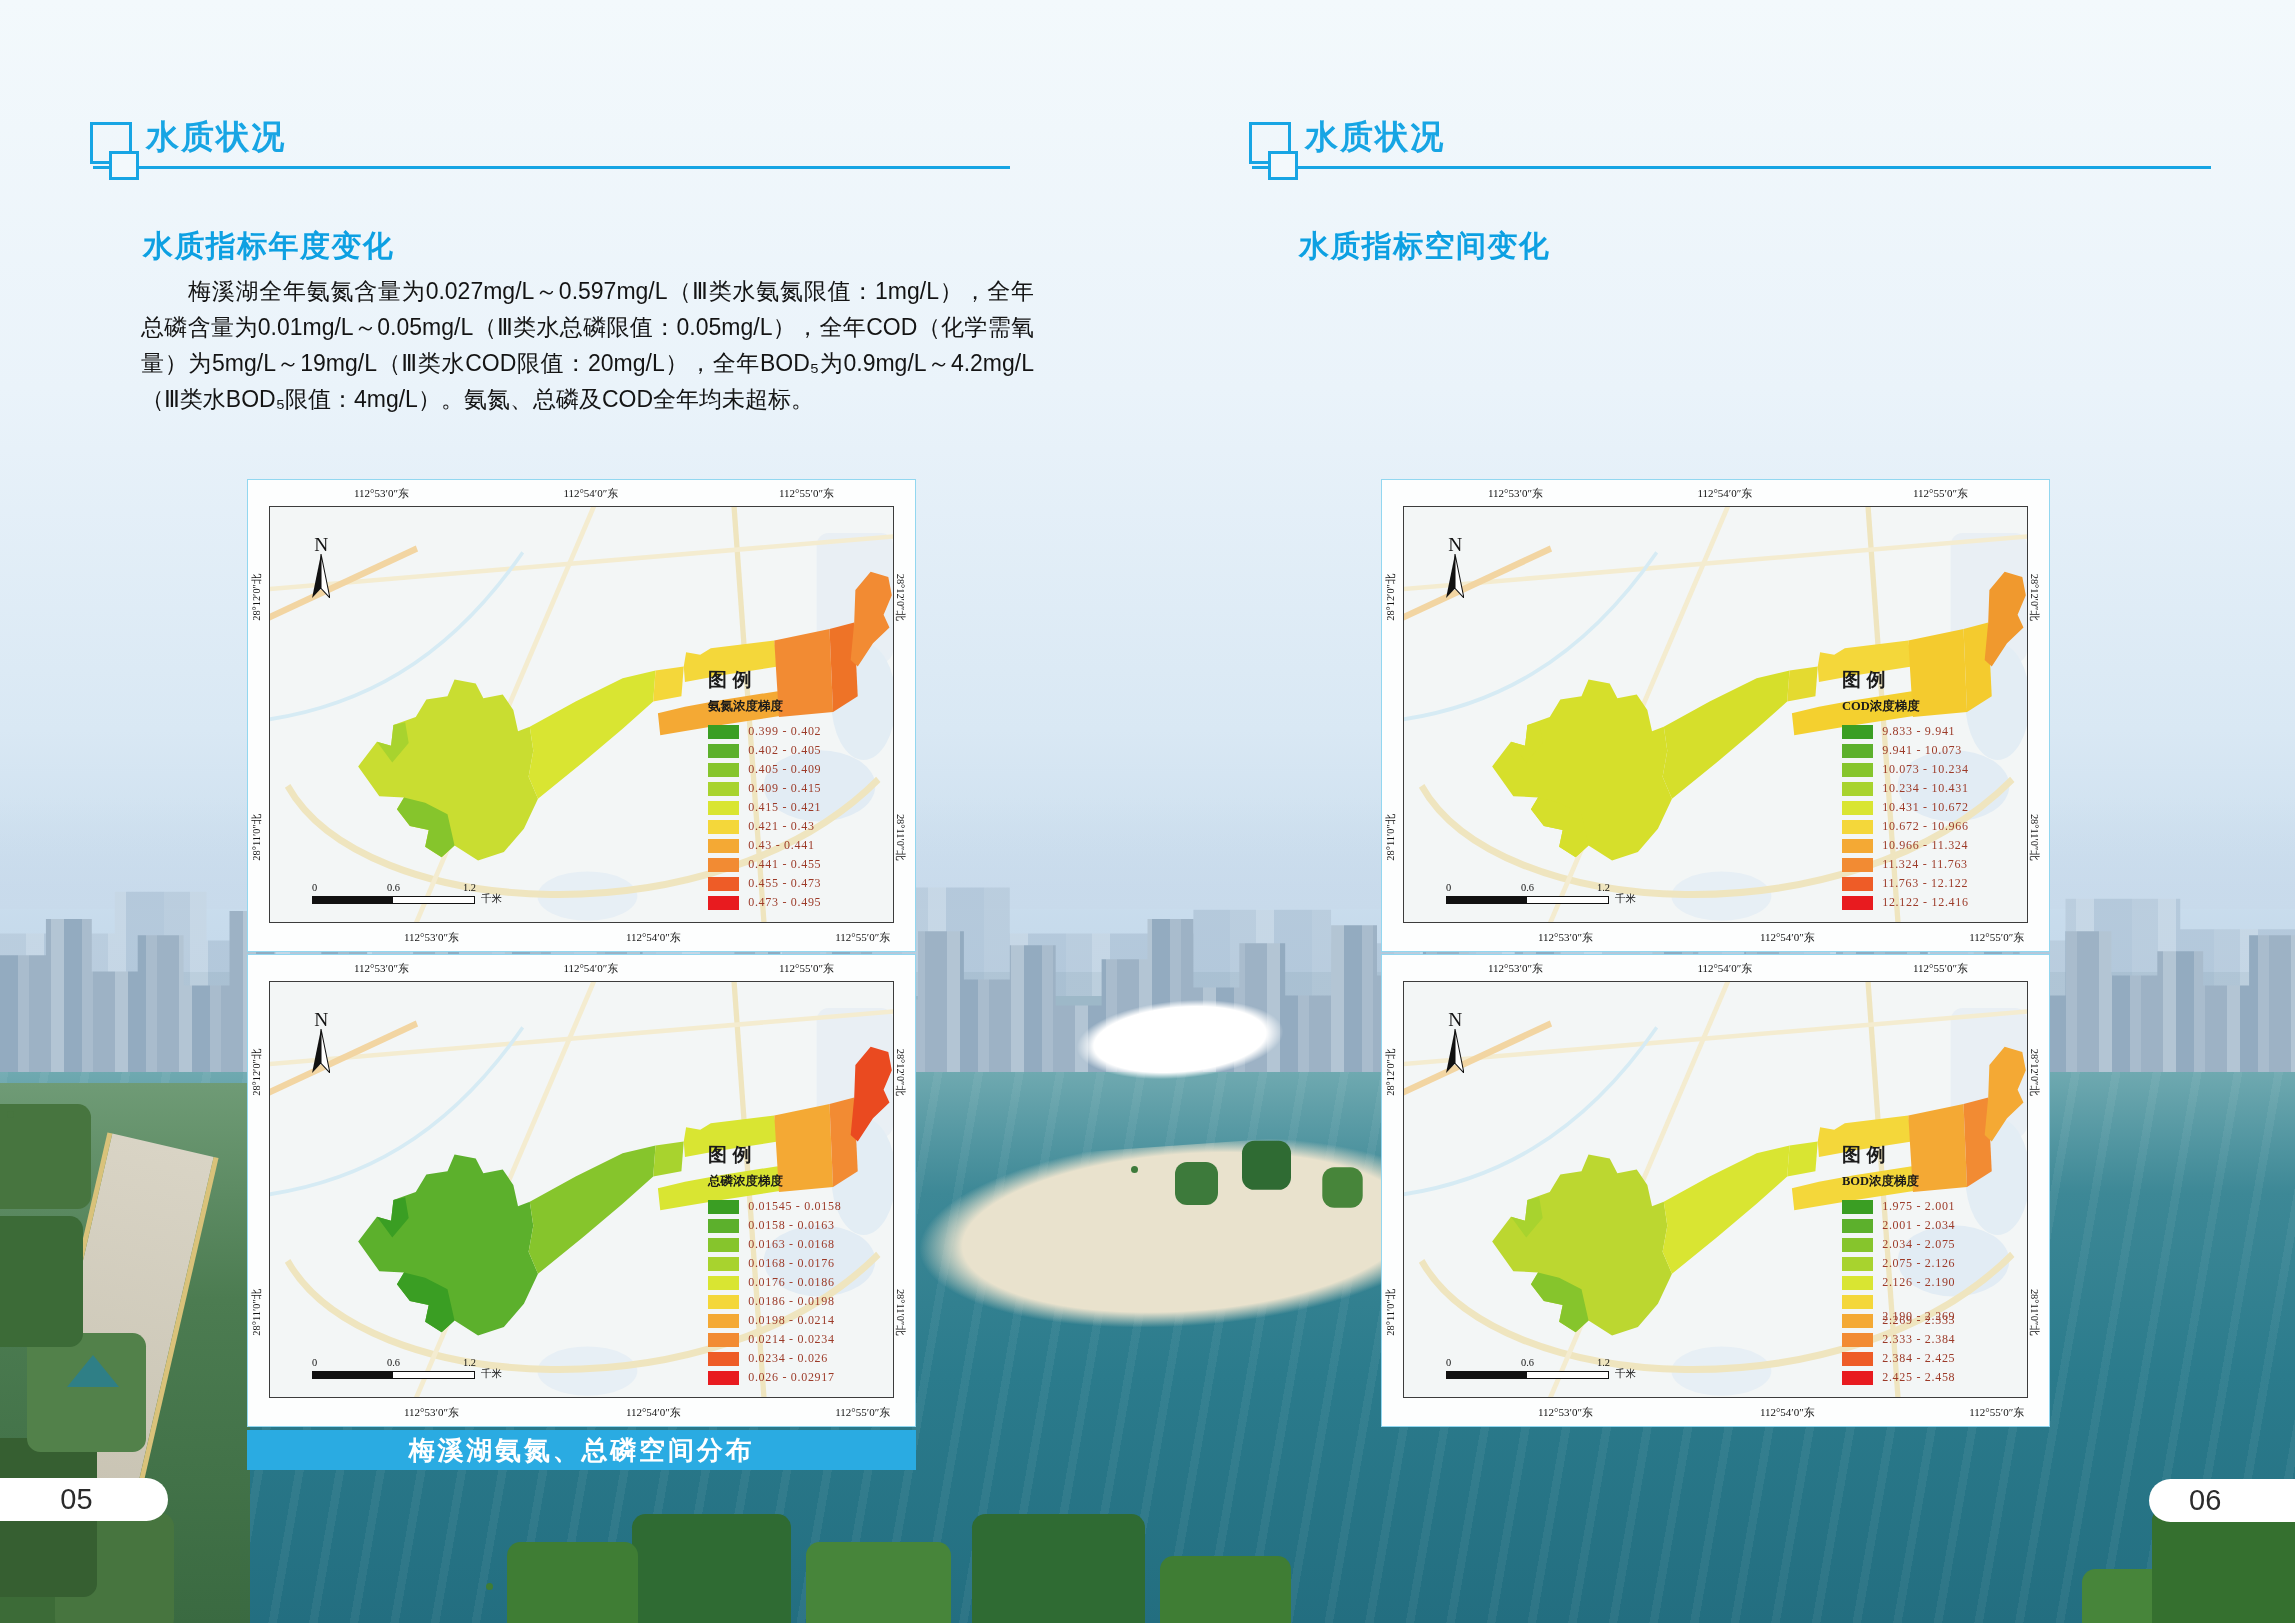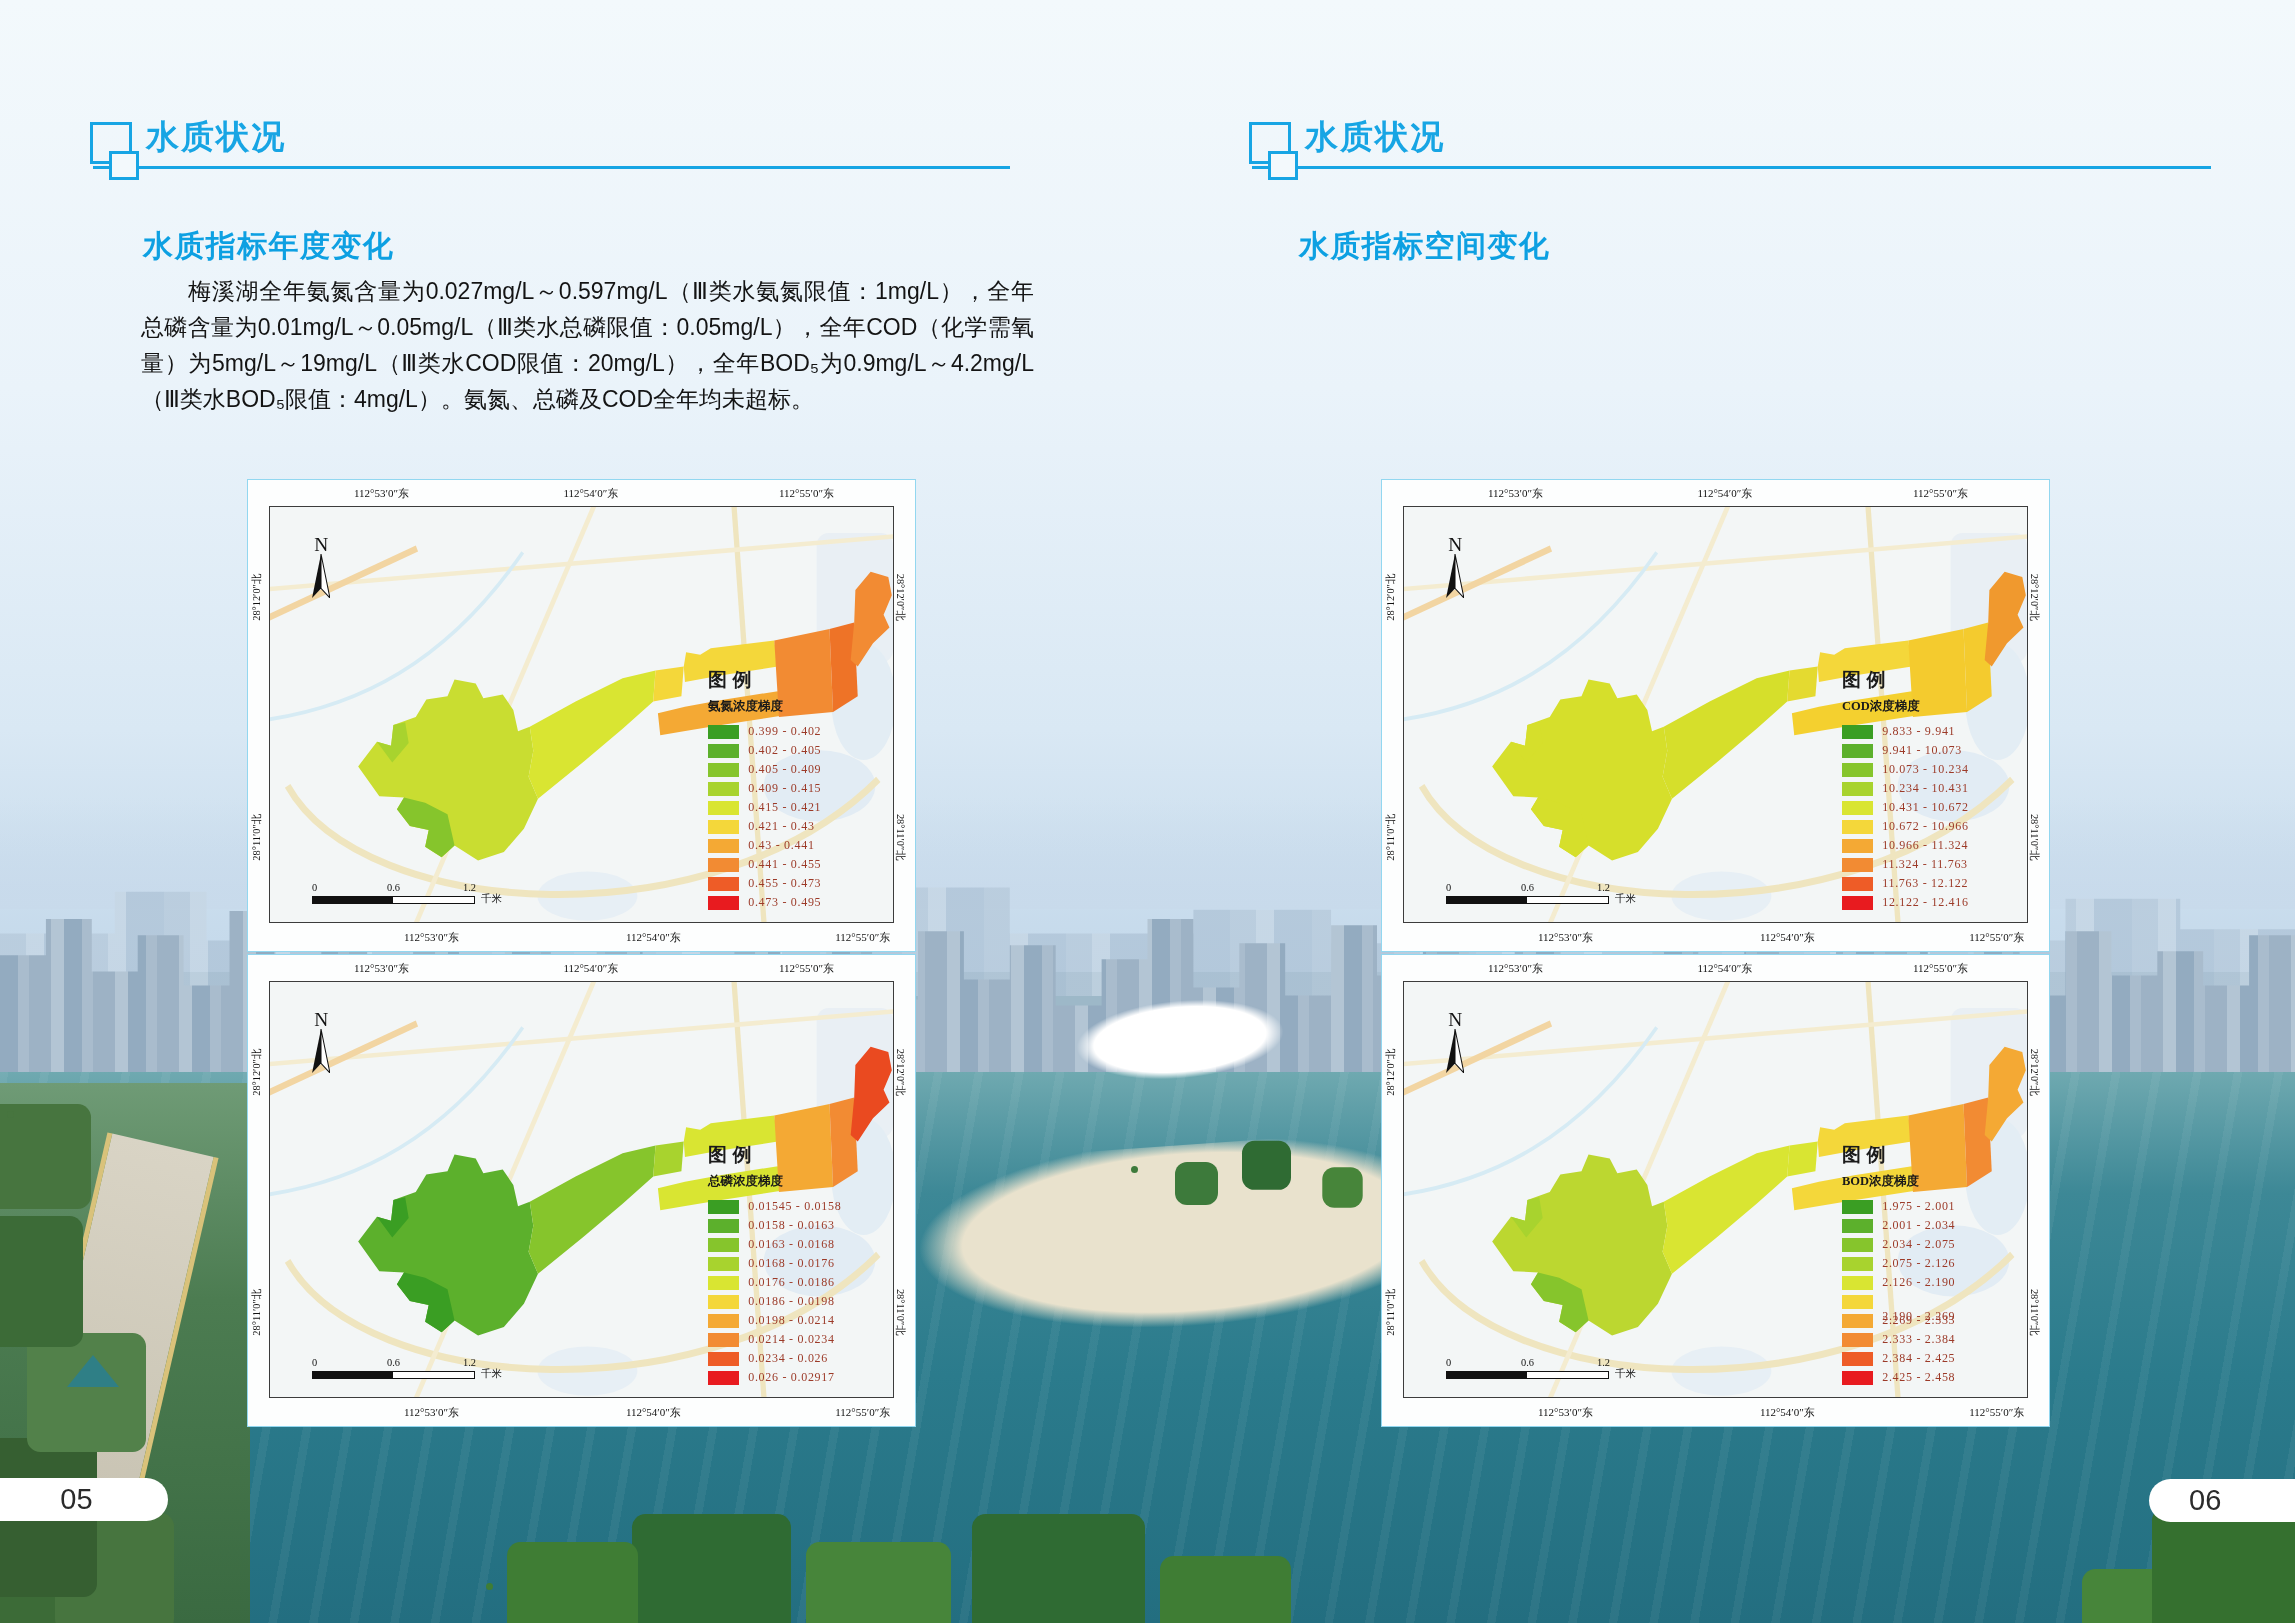--- a/index.html
+++ b/index.html
@@ -577,17 +577,18 @@
               <div class="lg-row">
                 <div class="lg-sw" style="background: rgb(232, 27, 31);"></div>
                 <span class="lg-label" style="color: rgb(156, 58, 40);">2.425 - 2.458</span>
               </div>
             </div>
       </div>
     </div>
   </div>
     </div>
 
+  <div id="cap-left" class="caption">梅溪湖氨氮、总磷空间分布</div>
 
   <div id="pill-05" class="pill">05</div>
   <div id="pill-06" class="pill">06</div>
 </div>
 
 
 </body></html>

